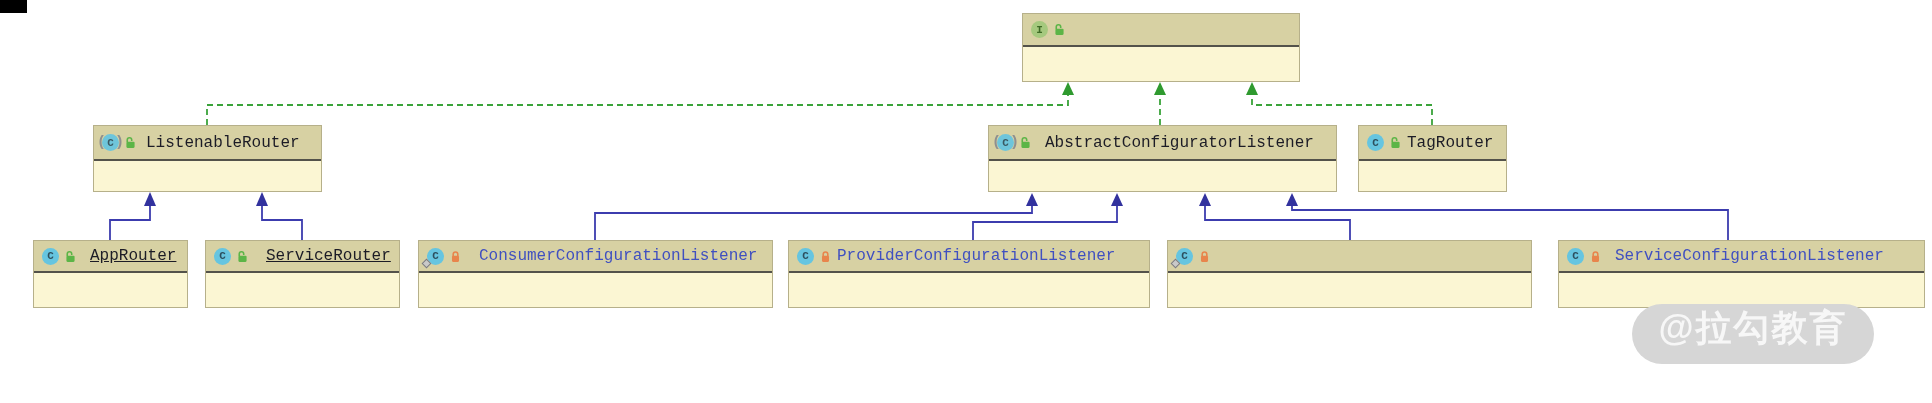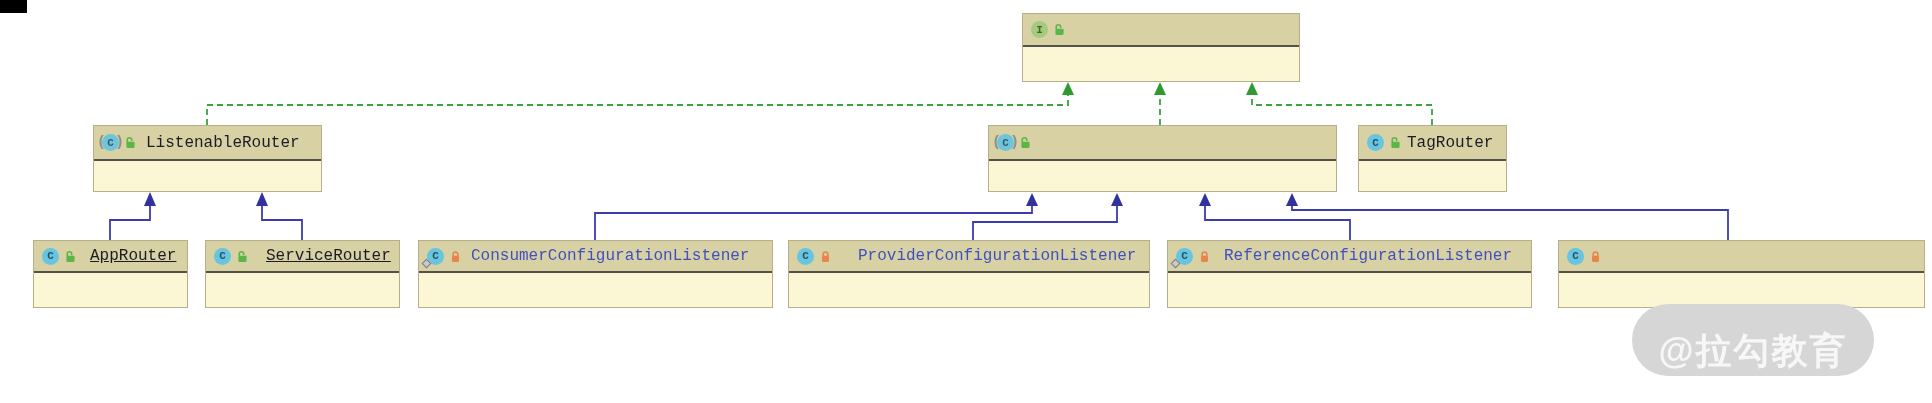--- a/index.html
+++ b/index.html
@@ -25,22 +25,22 @@
   .circle-interface{background:#a5c97e;color:#3e6b25;}
   .abstract .circle-icon{opacity:.92;}
   .abstract::before,.abstract::after{position:absolute;color:#8f8f8f;font-size:15px;
                font-weight:bold;top:0px;line-height:17px;}
   .abstract::before{content:"(";left:-5px;}
   .abstract::after{content:")";right:-5px;}
   .diamond{position:absolute;left:-4px;bottom:-2px;width:7px;height:7px;background:#c9c9c9;
            border:1px solid #7d7d7d;transform:rotate(45deg);box-sizing:border-box;}
   .lock{flex:0 0 auto;display:inline-flex;}
 
-  .watermark{position:absolute;left:1632px;top:304px;width:242px;height:72px;border-radius:36px;
-             background:#d6d6d6;display:flex;align-items:flex-end;justify-content:center;}
+  .watermark{position:absolute;left:1632px;top:304px;width:242px;height:60px;border-radius:36px;
+             background:#d6d6d6;display:flex;align-items:flex-start;justify-content:center;}
   .watermark span{color:#f7f7f7;font-size:36px;font-weight:bold;letter-spacing:2px;
              font-family:"Liberation Sans",sans-serif;}
 </style>
 </head>
 <body>
 
 <div class="canvas">
 
   <div class="black-bar"></div>
 
@@ -110,20 +110,21 @@
     <div class="node-header" style="height:35px;">
       <span class="icon-wrap abstract">
         <span class="circle-icon circle-class">C</span>
       </span>
       <span class="lock">
         <svg width="13" height="13" viewBox="0 0 14 14">
             <path d="M3.5 6.5 V4.3 a2.4 2.4 0 0 1 4.8 0 V5.3" fill="none" stroke="#5cb547" stroke-width="1.7"></path>
             <rect x="2.6" y="6.2" width="8.8" height="6.6" rx="1.2" fill="#5cb547"></rect>
           </svg>
       </span>
+      <span class="node-title" style="margin-left:8px;">AbstractConfiguratorListener</span>
     </div>
     <div class="node-body"></div>
   </div>
 
   <div class="uml-node" style="left:1358px;top:125px;width:149px;height:67px;">
     <div class="node-header" style="height:35px;">
       <span class="icon-wrap">
         <span class="circle-icon circle-class">C</span>
       </span>
       <span class="lock">
@@ -174,69 +175,69 @@
       <span class="icon-wrap">
         <span class="circle-icon circle-class">C</span>
         <span class="diamond"></span>
       </span>
       <span class="lock">
         <svg width="13" height="13" viewBox="0 0 14 14">
             <path d="M4.5 6.5 V4.6 a2.5 2.5 0 0 1 5 0 V6.5" fill="none" stroke="#e8854c" stroke-width="1.7"></path>
             <rect x="3.2" y="6.2" width="7.6" height="6.6" rx="1.2" fill="#e8854c"></rect>
           </svg>
       </span>
-      <span class="node-title blue" style="margin-left:4px;text-align:center;">ConsumerConfigurationListener</span>
+      <span class="node-title blue" style="margin-left:12px;text-align:center;">ConsumerConfigurationListener</span>
     </div>
     <div class="node-body"></div>
   </div>
 
   <div class="uml-node" style="left:788px;top:240px;width:362px;height:68px;">
     <div class="node-header" style="height:32px;">
       <span class="icon-wrap">
         <span class="circle-icon circle-class">C</span>
       </span>
       <span class="lock">
         <svg width="13" height="13" viewBox="0 0 14 14">
             <path d="M4.5 6.5 V4.6 a2.5 2.5 0 0 1 5 0 V6.5" fill="none" stroke="#e8854c" stroke-width="1.7"></path>
             <rect x="3.2" y="6.2" width="7.6" height="6.6" rx="1.2" fill="#e8854c"></rect>
           </svg>
       </span>
-      <span class="node-title blue" style="margin-left:21px;">ProviderConfigurationListener</span>
+      <span class="node-title blue" style="margin-left:0;">ProviderConfigurationListener</span>
     </div>
     <div class="node-body"></div>
   </div>
 
   <div class="uml-node" style="left:1167px;top:240px;width:365px;height:68px;">
     <div class="node-header" style="height:32px;">
       <span class="icon-wrap">
         <span class="circle-icon circle-class">C</span>
         <span class="diamond"></span>
       </span>
       <span class="lock">
         <svg width="13" height="13" viewBox="0 0 14 14">
             <path d="M4.5 6.5 V4.6 a2.5 2.5 0 0 1 5 0 V6.5" fill="none" stroke="#e8854c" stroke-width="1.7"></path>
             <rect x="3.2" y="6.2" width="7.6" height="6.6" rx="1.2" fill="#e8854c"></rect>
           </svg>
       </span>
-      <span class="node-title blue" style="margin-left:8px;">ReferenceConfigurationListener</span>
     </div>
     <div class="node-body"></div>
   </div>
 
   <div class="uml-node" style="left:1558px;top:240px;width:367px;height:68px;">
     <div class="node-header" style="height:32px;">
       <span class="icon-wrap">
         <span class="circle-icon circle-class">C</span>
       </span>
       <span class="lock">
         <svg width="13" height="13" viewBox="0 0 14 14">
             <path d="M4.5 6.5 V4.6 a2.5 2.5 0 0 1 5 0 V6.5" fill="none" stroke="#e8854c" stroke-width="1.7"></path>
             <rect x="3.2" y="6.2" width="7.6" height="6.6" rx="1.2" fill="#e8854c"></rect>
           </svg>
       </span>
+      <span class="node-title blue" style="margin-left:8px;">ServiceConfigurationListener</span>
     </div>
     <div class="node-body"></div>
   </div>
 
   <div class="watermark">
     <span>@拉勾教育</span>
   </div>
 
 </div>
 

